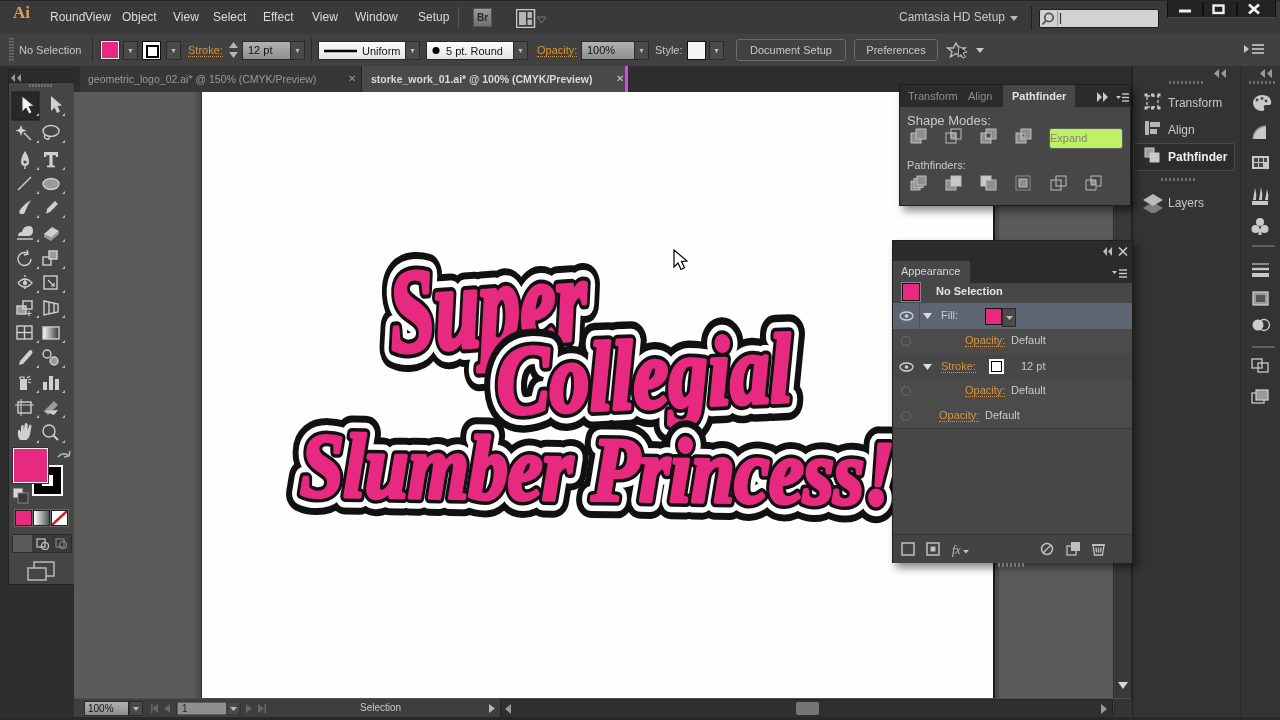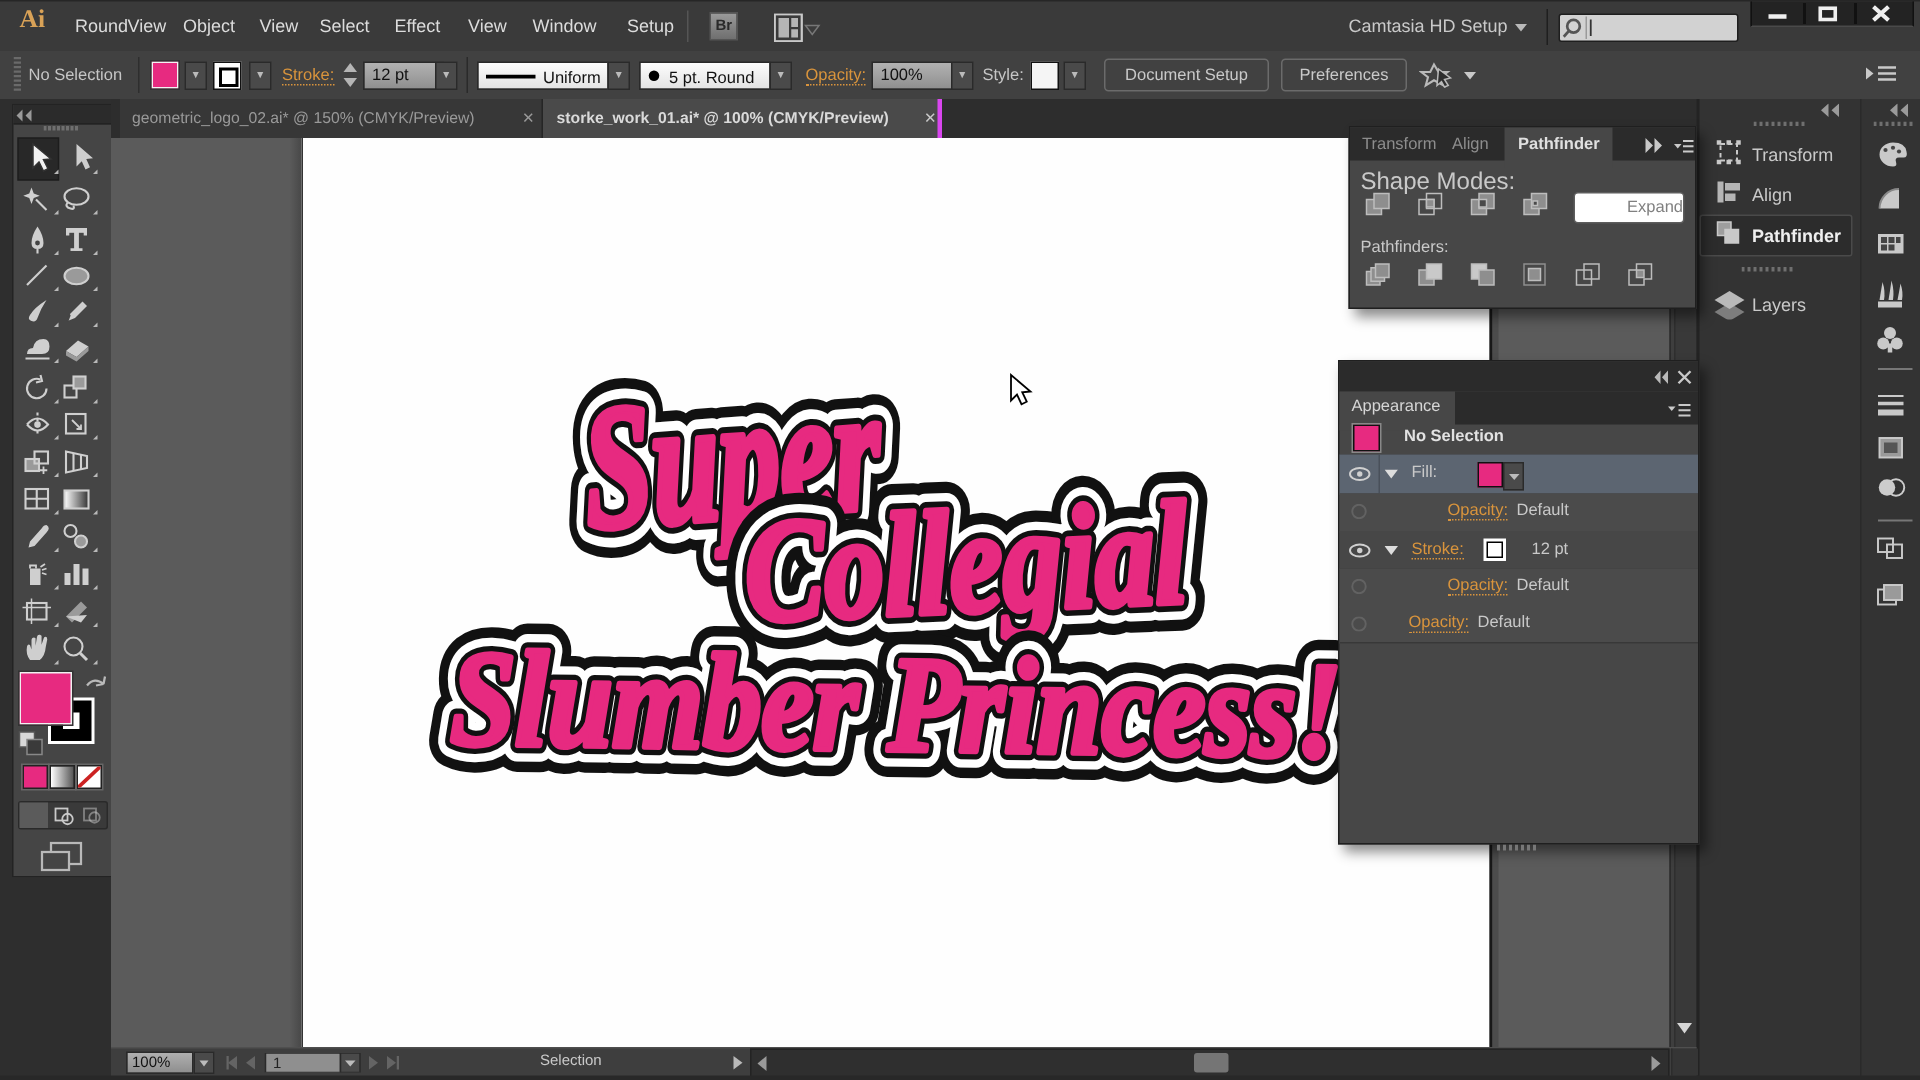--- a/index.html
+++ b/index.html
@@ -611,21 +611,21 @@
       <svg style="position:absolute;left:196px;top:6px;" width="34" height="12">
           <path d="M1 1 l5 5 l-5 5 z M7 1 l5 5 l-5 5 z" fill="#c9c9c9"></path>
           <path d="M20 5 l5 0 l-2.5 3 z" fill="#c9c9c9"></path>
           <g stroke="#c9c9c9" stroke-width="1.4">
             <line x1="26" y1="3" x2="33" y2="3"></line>
             <line x1="26" y1="6.5" x2="33" y2="6.5"></line>
             <line x1="26" y1="10" x2="33" y2="10"></line>
           </g>
         </svg>
     </div>
-    <div style="position:absolute;left:7px;top:28px;color:#c9c9c9;font-size:16px;">Shape Modes:</div>
+    <div style="position:absolute;left:7px;top:28px;color:#c9c9c9;font-size:13px;">Shape Modes:</div>
     <svg style="position:absolute;left:10px;top:43px;" width="130" height="20">
       <g fill="#8e8e8e" stroke="#bdbdbd" stroke-width="1">
         <g>
             <rect x="1" y="5" width="10" height="10"></rect>
             <rect x="6" y="1" width="10" height="10"></rect>
           </g>
         <g transform="translate(35,0)">
             <rect x="1" y="5" width="10" height="10" fill="none"></rect>
             <rect x="6" y="1" width="10" height="10" fill="none"></rect>
             <path d="M6 5 l5 0 l0 5 l-5 0 z" fill="#8e8e8e"></path>
@@ -635,21 +635,21 @@
             <rect x="6" y="1" width="10" height="10"></rect>
             <rect x="6" y="5" width="5" height="5" fill="#4a4a4a"></rect>
           </g>
         <g transform="translate(105,0)">
             <rect x="1" y="5" width="10" height="10"></rect>
             <rect x="6" y="1" width="10" height="10"></rect>
             <rect x="7" y="6" width="3" height="3" fill="#4a4a4a"></rect>
           </g>
       </g>
     </svg>
-    <div style="position:absolute;left:149px;top:43px;width:72px;height:19px;border:1px solid #5d5d5d;border-radius:3px;color:#808080;font-size:11px;text-align:right;line-height:19px;background:#ffffff;">Expand</div>
+    <div style="position:absolute;left:149px;top:43px;width:72px;height:19px;border:1px solid #5d5d5d;border-radius:3px;color:#808080;font-size:11px;text-align:left;line-height:19px;background:#bef264;">Expand</div>
     <div style="position:absolute;left:7px;top:74px;color:#c9c9c9;font-size:11px;">Pathfinders:</div>
     <svg style="position:absolute;left:10px;top:90px;" width="210" height="20">
       <g fill="#8e8e8e" stroke="#bdbdbd" stroke-width="1">
         <g>
             <rect x="1" y="6" width="9" height="9"></rect>
             <rect x="4" y="3.5" width="9" height="9"></rect>
             <rect x="7" y="1" width="9" height="9"></rect>
           </g>
         <g transform="translate(35,0)">
             <rect x="1" y="5" width="10" height="10"></rect>
@@ -738,20 +738,44 @@
         </svg>
       <span class="orange" style="position:absolute;left:72px;top:5px;">Opacity:</span>
         <span style="position:absolute;left:118px;top:5px;">Default</span>
     </div>
     <div style="position:absolute;left:0;top:163px;width:239px;height:24px;background:#4b4b4b;border-bottom:1px solid #383838;">
       <svg style="position:absolute;left:7px;top:7px;" width="13" height="10">
           <circle cx="6" cy="5" r="4.5" fill="none" stroke="#626262" stroke-width="1.3"></circle>
         </svg>
       <span class="orange" style="position:absolute;left:46px;top:5px;">Opacity:</span>
         <span style="position:absolute;left:92px;top:5px;">Default</span>
+    </div>
+    <div style="position:absolute;left:0;top:293px;width:239px;height:28px;border-top:1px solid #333;background:#434343;">
+      <svg width="239" height="28">
+        <rect x="9" y="8" width="12" height="12" fill="none" stroke="#c0c0c0" stroke-width="1.5"></rect>
+        <rect x="34" y="8" width="12" height="12" fill="none" stroke="#c0c0c0" stroke-width="1.5"></rect>
+          <rect x="37.5" y="11.5" width="5" height="5" fill="#c0c0c0"></rect>
+        <text x="59" y="19" font-size="12" font-style="italic" fill="#c0c0c0" font-family="Liberation Serif">fx</text>
+          <path d="M70 15 l6 0 l-3 3.5 z" fill="#c0c0c0"></path>
+        <g stroke="#c0c0c0" stroke-width="1.5" fill="none">
+            <circle cx="154" cy="14" r="5.5"></circle>
+            <line x1="150" y1="18" x2="158" y2="10"></line>
+          </g>
+        <g fill="#c0c0c0">
+            <rect x="174" y="11" width="9" height="9" fill="none" stroke="#c0c0c0" stroke-width="1.3"></rect>
+            <rect x="178" y="7" width="9" height="9"></rect>
+          </g>
+        <g stroke="#c0c0c0" stroke-width="1.3" fill="none">
+            <path d="M200 10 l11 0 l-1.5 10 l-8 0 z"></path>
+            <line x1="199" y1="10" x2="212" y2="10" stroke-width="1.6"></line>
+            <line x1="203" y1="12.5" x2="203.5" y2="17.5"></line>
+            <line x1="205.5" y1="12.5" x2="205.5" y2="17.5"></line>
+            <line x1="208" y1="12.5" x2="207.5" y2="17.5"></line>
+          </g>
+      </svg>
     </div>
     <svg style="position:absolute;left:105px;top:322px;" width="30" height="5">
         <g fill="#777">
           <rect x="0" width="2" height="4"></rect>
           <rect x="4" width="2" height="4"></rect>
           <rect x="8" width="2" height="4"></rect>
           <rect x="12" width="2" height="4"></rect>
           <rect x="16" width="2" height="4"></rect>
           <rect x="20" width="2" height="4"></rect>
           <rect x="24" width="2" height="4"></rect>

